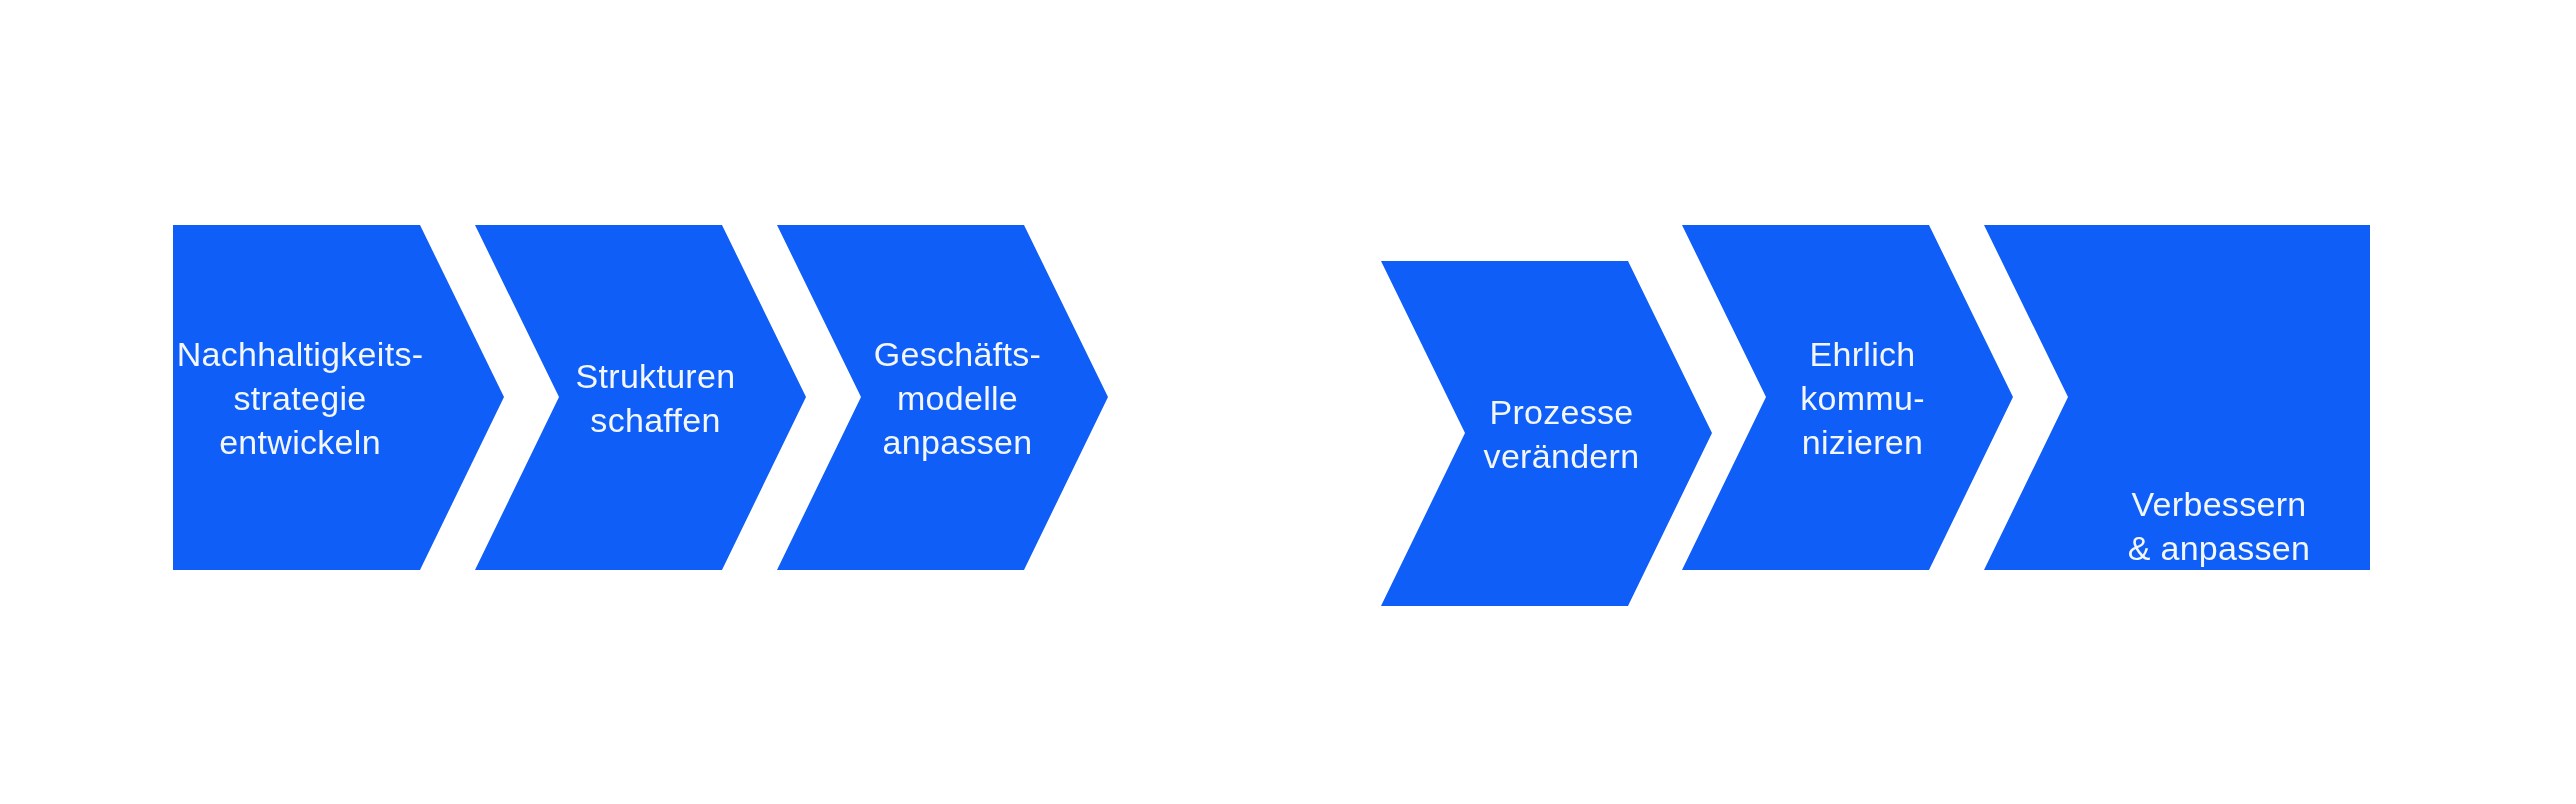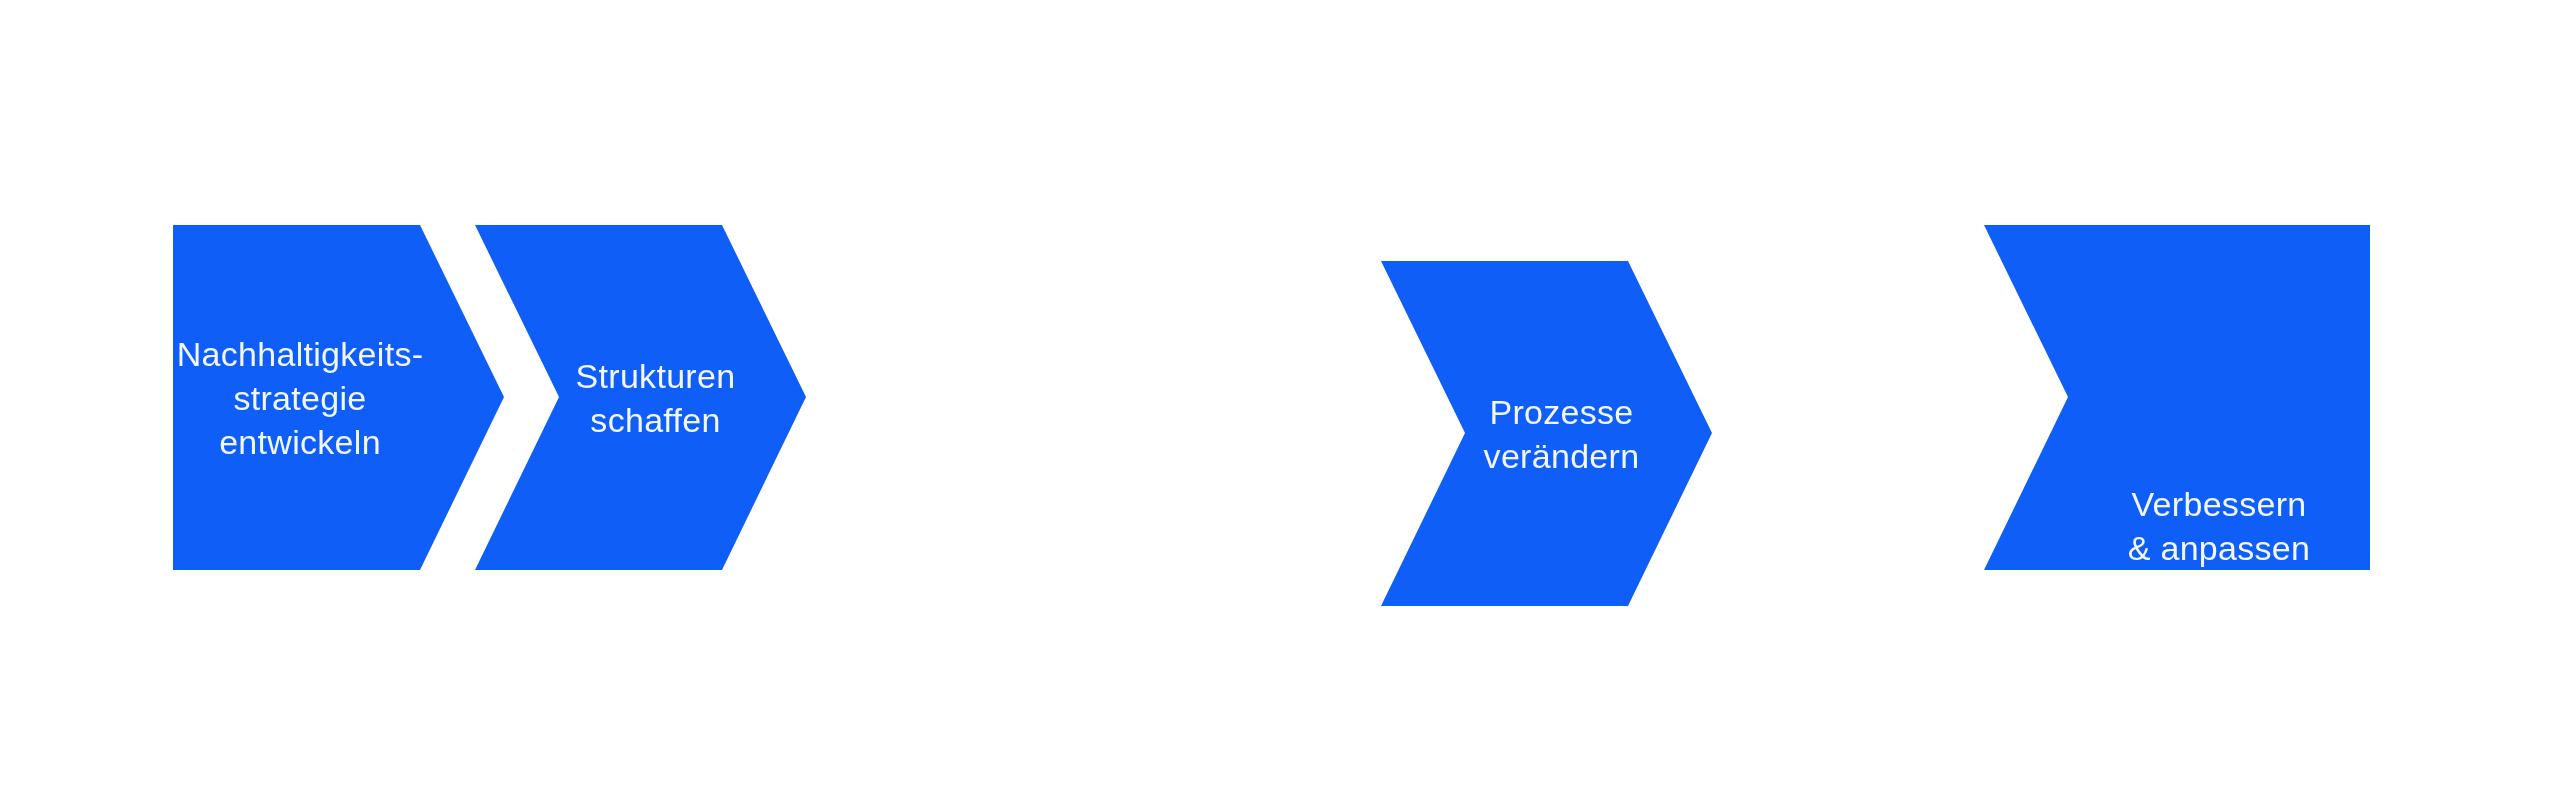--- a/index.html
+++ b/index.html
@@ -70,27 +70,37 @@
     <span class="label">Strukturen
 schaffen</span>
   </div>
 
   <div class="chevron chev-first">
     <span class="label">Nachhaltigkeits-
 strategie
 entwickeln</span>
   </div>
 
+  <div class="chevron chev-mid chev-3">
+    <span class="label">Geschäfts-
+modelle
+anpassen</span>
+  </div>
 
 
   <div class="chevron chev-mid chev-5">
     <span class="label">Prozesse
 verändern</span>
   </div>
 
+  <div class="chevron chev-mid chev-6">
+    <span class="label">Ehrlich
+kommu-
+nizieren</span>
+  </div>
 
   <div class="chevron chev-last">
     <span class="label">Verbessern
 &amp; anpassen</span>
   </div>
 
 </div>
 
 
 </body></html>

